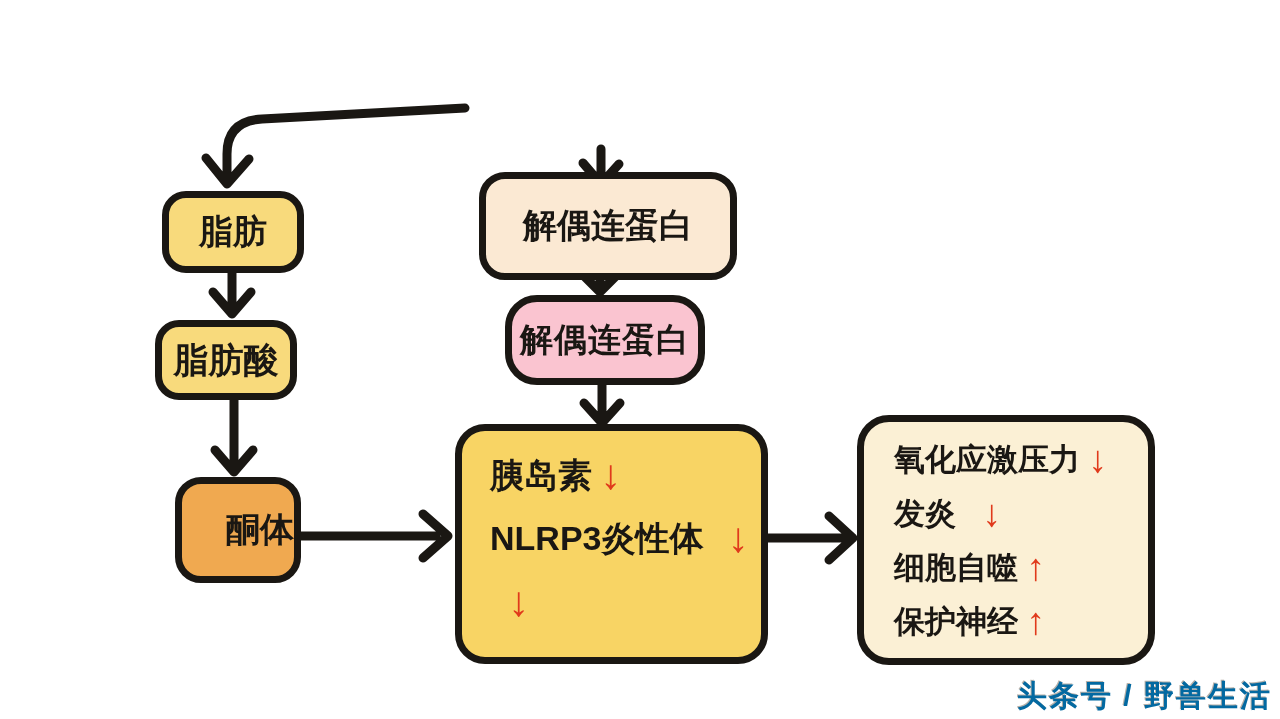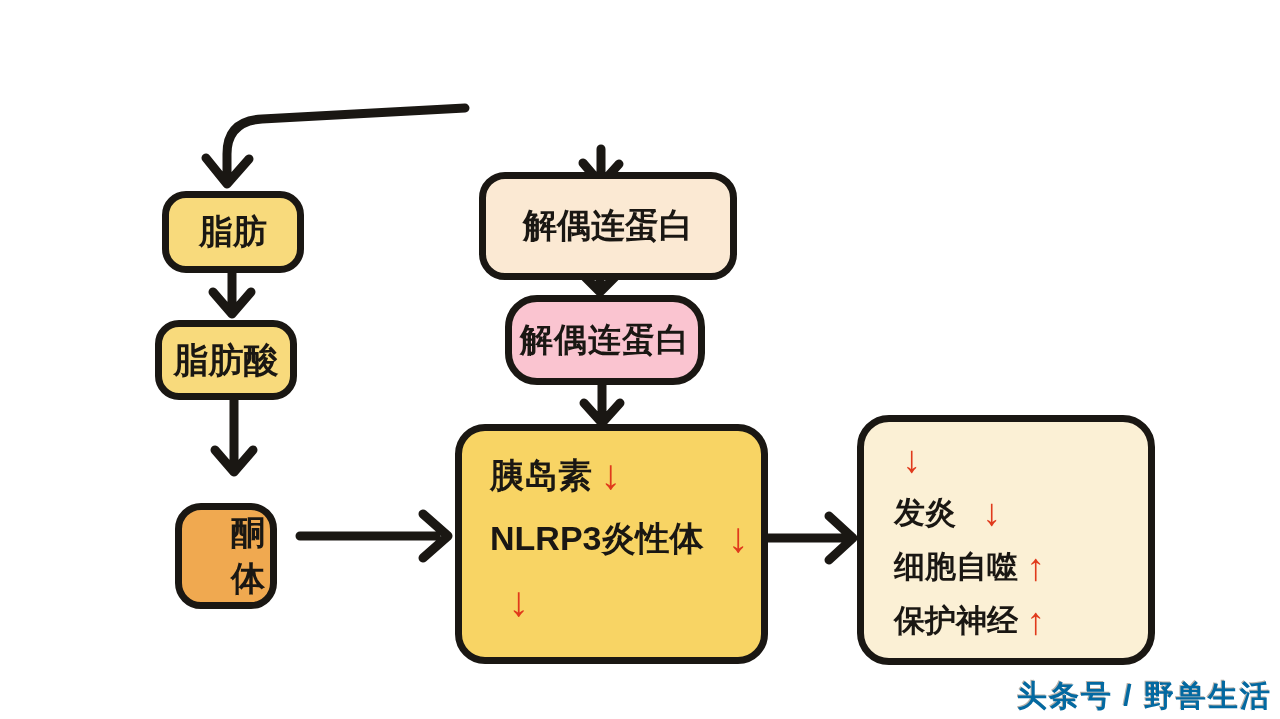--- a/index.html
+++ b/index.html
@@ -48,21 +48,21 @@
     left: 162px; top: 191px; width: 142px; height: 82px;
     background: var(--yellow-box-fill, #f8da7c);
     font-size: 34px;
   }
   .fatty-acid {
     left: 155px; top: 320px; width: 142px; height: 80px;
     background: var(--yellow-box-fill, #f8da7c);
     font-size: 35px;
   }
   .ketone {
-    left: 175px; top: 503px; width: 102px; height: 106px;
+    left: 175px; top: 477px; width: 126px; height: 106px;
     background: var(--ketone-fill, #f0a950);
     font-size: 34px;
     border-radius: 26px;
     padding-left: 44px;
   }
   .uncoupling {
     left: 479px; top: 172px; width: 258px; height: 108px;
     background: var(--cream-box-fill, #fbe9d3);
     font-size: 34px;
     border-radius: 26px;
@@ -178,20 +178,21 @@
       </div>
       <div class="effect-row">
         <span class="trend">↓</span>
       </div>
     </div>
   </div>
 
   <div class="node right-box">
     <div class="rows">
       <div class="effect-row">
+        <span>氧化应激压力</span>
         <span class="trend">↓</span>
       </div>
       <div class="effect-row">
         <span>发炎</span>
         <span class="trend">↓</span>
       </div>
       <div class="effect-row">
         <span>细胞自噬</span>
         <span class="trend">↑</span>
       </div>

